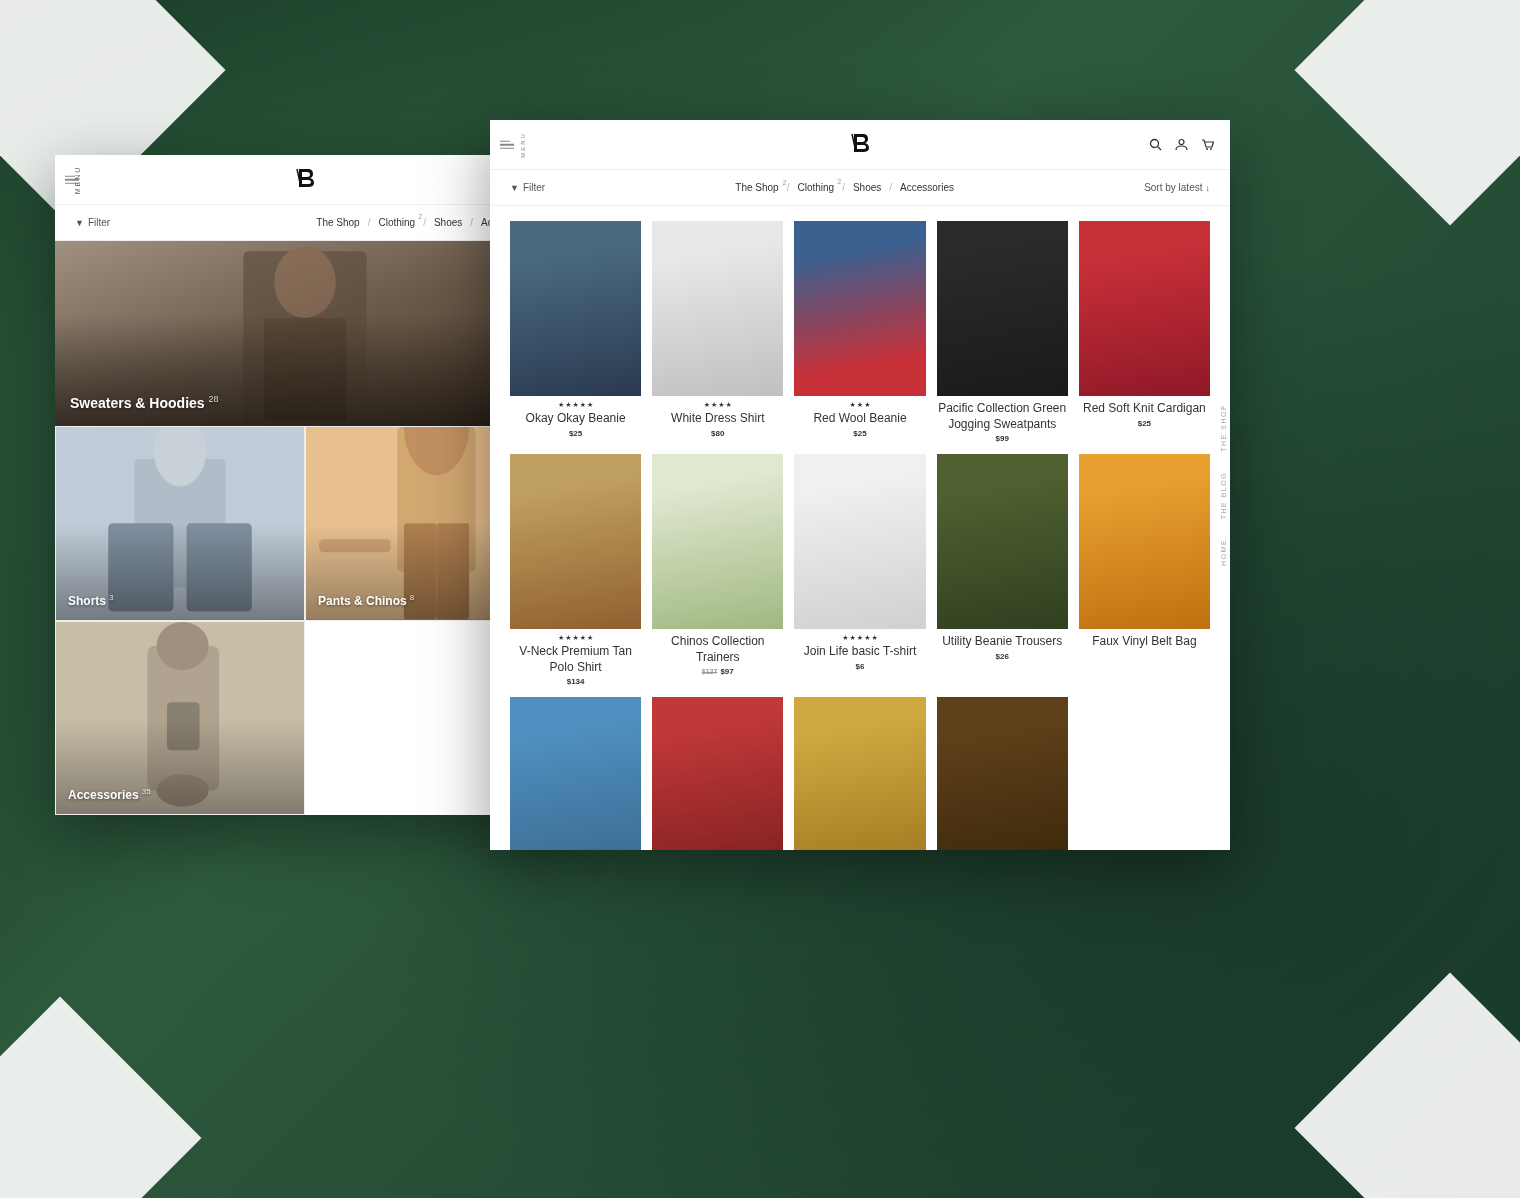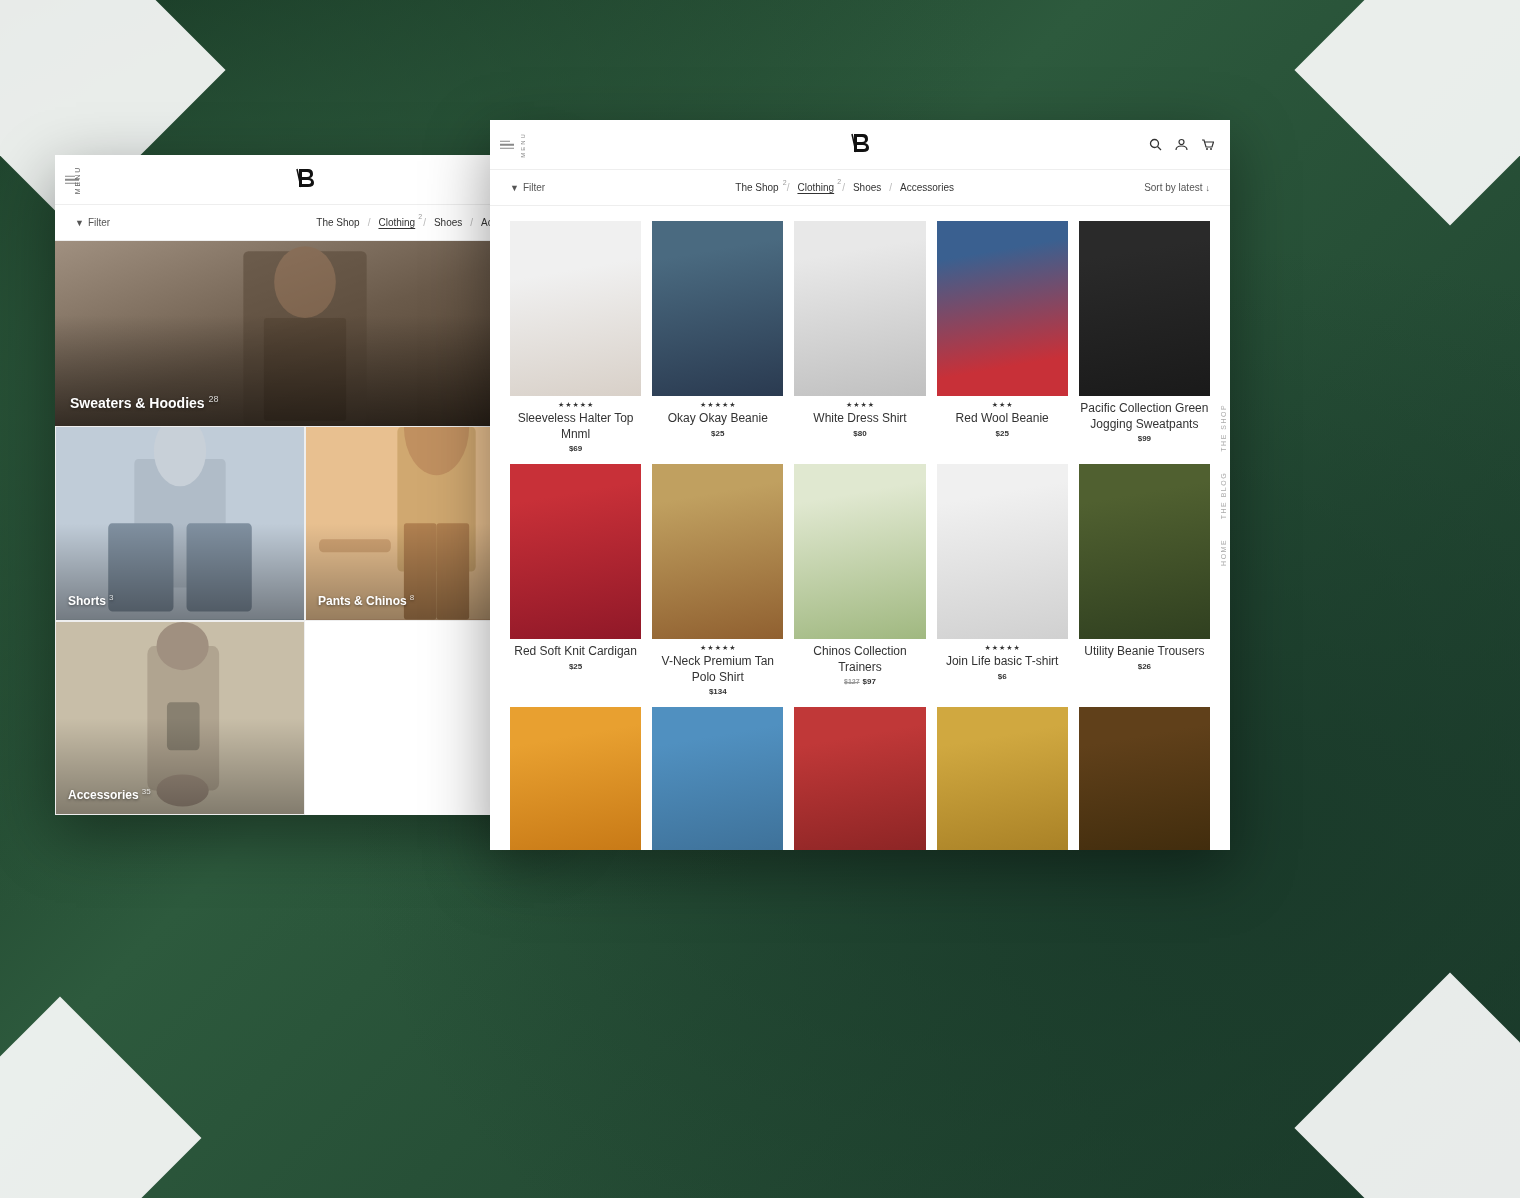--- a/index.html
+++ b/index.html
@@ -155,21 +155,20 @@
     }
 
     .nav-link {
       color: #333;
       text-decoration: none;
       cursor: pointer;
       position: relative;
     }
 
     .nav-link.active {
-      text-decoration: underline;
       text-underline-offset: 2px;
       text-align: center;
     }
 
     .nav-link.active::after {
       content: '2';
       font-size: 7px;
       position: absolute;
       top: -4px;
       right: -7px;
@@ -555,36 +554,20 @@
       <a class="nav-link">Accessories</a>
     </div>
     <div style="margin-left:auto;display:flex;align-items:center;gap:3px;">
       <span class="sort-label">Sort by latest</span>
       <span style="font-size:9px;color:#555;">↓</span>
     </div>
   </div>
 
   <div class="right-content">
     <div class="product-grid" id="product-grid-container">
-    <div class="product-card">
-          <div class="prod-img-wrap">
-            <div class="prod-img-inner photo-1"><svg width="100%" height="100%" viewBox="0 0 100 133" preserveAspectRatio="xMidYMid slice">
-      <rect width="100" height="133" fill="transparent"></rect>
-    </svg></div>
-          </div>
-          <div class="product-stars">
-            <span class="star">★</span>
-            <span class="star">★</span>
-            <span class="star">★</span>
-            <span class="star">★</span>
-            <span class="star">★</span>
-          </div>
-          <div class="product-name">Sleeveless Halter Top Mnml</div>
-          <div class="product-price">$69</div>
-        </div>
         <div class="product-card">
           <div class="prod-img-wrap">
             <div class="prod-img-inner photo-2"><svg width="100%" height="100%" viewBox="0 0 100 133" preserveAspectRatio="xMidYMid slice">
       <rect width="100" height="133" fill="transparent"></rect>
     </svg></div>
           </div>
           <div class="product-stars">
             <span class="star">★</span>
             <span class="star">★</span>
             <span class="star">★</span>

